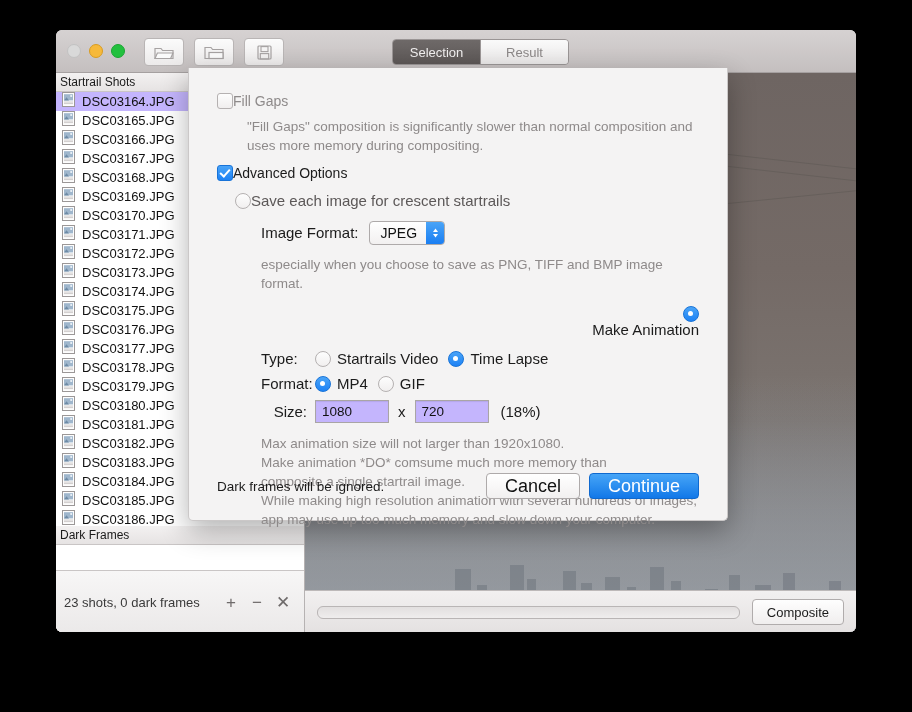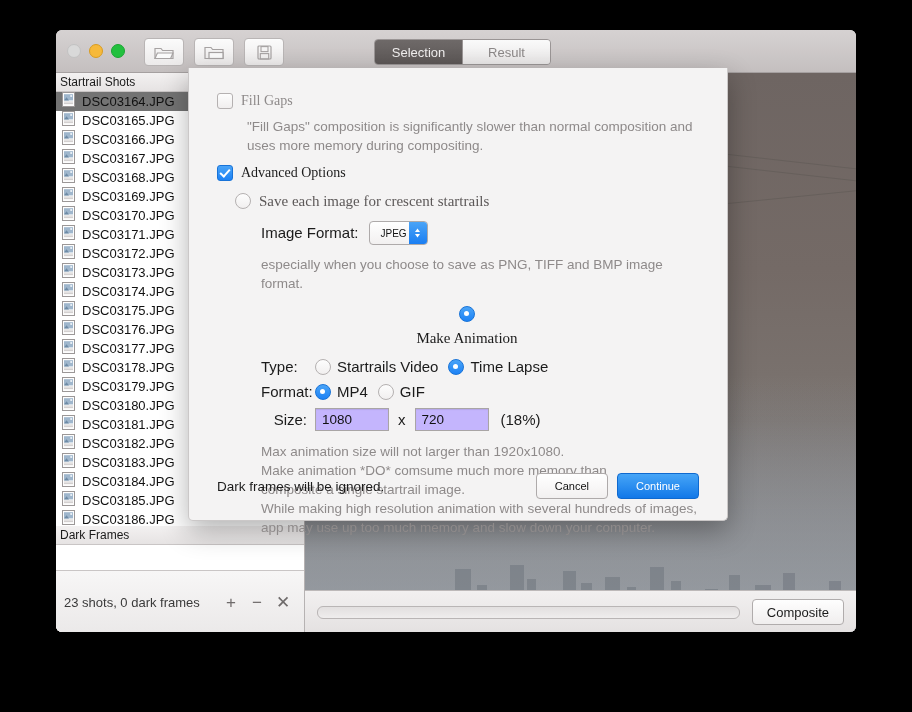--- a/index.html
+++ b/index.html
@@ -21,40 +21,40 @@
   .light.close{background:#d9d9d9;border:1px solid #c2c2c2;}
   .light.min{background:#f6b93b;border:1px solid #d89c22;}
   .light.max{background:#22c03e;border:1px solid #1ba533;}
 
   .tbtns{position:absolute;left:88px;top:8px;display:flex;gap:10px;}
   .tbtn{width:38px;height:26px;border-radius:4px;
     background:linear-gradient(#fbfbfb,#eceaea);
     border:1px solid #b9b5b5;display:flex;align-items:center;justify-content:center;}
   .tbtn svg{display:block;}
 
-  .segctl{position:absolute;left:318px;top:9px;width:175px;height:24px;
+  .segctl{position:absolute;left:336px;top:9px;width:175px;height:24px;
     border-radius:4px;overflow:hidden;display:flex;border:1px solid #9a9595;}
   .seg{flex:1;display:flex;align-items:center;justify-content:center;
     font-size:13px;line-height:1;}
   .seg.active{background:linear-gradient(#6e6968,#5c5756);color:#f0eeee;}
   .seg.inactive{background:linear-gradient(#fafafa,#e8e6e6);color:#8b8787;
     border-left:1px solid #9a9595;}
 
   
   .wbody{position:relative;height:560px;display:flex;background:#fff;}
 
   
   .sidebar{width:248px;background:#fff;border-right:1px solid #b6b2b2;
     display:flex;flex-direction:column;}
   .grouphdr{height:18px;padding-left:4px;display:flex;align-items:center;
     font-size:12px;color:#1a1a1a;
     background:linear-gradient(#f3f1f1,#e6e3e3);border-bottom:1px solid #c9c5c5;}
   .shotlist{flex:0 0 434px;overflow:hidden;background:#fff;}
   .row{height:19px;display:flex;align-items:center;padding-left:6px;gap:7px;}
-  .row.sel{background:#737373;}
+  .row.sel{background:#c4b5fd;}
   .row .nm{font-size:13px;color:#111;white-space:nowrap;}
   .fico{width:13px;height:15px;flex:0 0 13px;}
   .darklist{flex:1;background:#fff;}
   .statusbar{height:30px;border-top:1px solid #c9c5c5;
     background:linear-gradient(#f7f6f6,#ebe9e9);
     display:flex;align-items:center;padding:16px 8px;}
   .statusbar .txt{font-size:13px;color:#3a3a3a;flex:1;}
   .sbtn{width:26px;height:26px;display:flex;align-items:center;justify-content:center;
     color:#6f6b6b;font-size:17px;line-height:1;}
 
@@ -79,21 +79,21 @@
     background:linear-gradient(#fefefe,#f0eeee);border:1px solid #b0acac;
     font-size:13px;color:#1b1b1b;display:flex;align-items:center;}
 
   
   .sheet{position:absolute;left:132px;top:38px;width:538px;height:452px;
     background:#f4f3f3;border:1px solid #cbc8c8;border-top:none;
     border-bottom-left-radius:5px;border-bottom-right-radius:5px;
     box-shadow:0 10px 28px rgba(0,0,0,.30);}
   .sheet-inner{padding:24px 28px 0 28px;}
 
-  .ck-row{display:flex;align-items:center;gap:8px;font-family:Liberation Serif, serif;}
+  .ck-row{display:flex;align-items:flex-end;}
   .cbox{width:14px;height:14px;border-radius:3px;flex:0 0 14px;margin-top:1px;
     background:linear-gradient(#fdfdfd,#f0eeee);border:1px solid #b5b1b1;}
   .cbox.on{background:linear-gradient(#4aa4f7,#1d82f5);border-color:#1873d8;
     position:relative;}
   .cbox.on:after{content:"";position:absolute;left:4px;top:1px;width:4px;height:8px;
     border:solid #fff;border-width:0 2px 2px 0;transform:rotate(42deg);}
   .ck-lbl{font-size:14px;color:#8e8a8a;line-height:15px;}
   .ck-lbl.dark{color:#1b1b1b;}
 
   .help{font-size:13.5px;color:#8e8a8a;line-height:19px;}
@@ -104,33 +104,33 @@
     position:relative;}
   .radio.on:after{content:"";position:absolute;left:4px;top:4px;width:5px;height:5px;
     border-radius:50%;background:#fff;}
 
   .lbl{font-size:15px;color:#1b1b1b;line-height:16px;}
   .lbl.mut{color:#5c5858;}
 
   .popup{height:22px;display:inline-flex;align-items:center;
     border-radius:4px;border:1px solid #aeaaaa;overflow:hidden;
     background:linear-gradient(#ffffff,#f2f0f0);}
-  .popup .val{padding:0 2px 0 11px;font-size:10px;color:#111;}
+  .popup .val{padding:0 9px 0 11px;font-size:14px;color:#111;}
   .popup .arrows{width:18px;height:100%;display:flex;align-items:center;
     justify-content:center;background:linear-gradient(#4aa4f7,#1a7ef2);}
   .popup .arrows svg{display:block;}
 
   .tfield{height:21px;width:60px;border:1px solid #a9a5a5;background:#c4b5fd;
     display:flex;align-items:center;padding:0 6px;font-size:13.5px;color:#111;
     box-shadow:inset 0 1px 1px rgba(0,0,0,.08);}
 
   .footer{position:absolute;left:28px;right:28px;bottom:21px;
     display:flex;align-items:center;}
   .footer .note{font-size:13.5px;color:#1b1b1b;flex:1;}
-  .btn{height:24px;padding:0 18px;border-radius:4px;font-size:11px;
+  .btn{height:24px;padding:0 18px;border-radius:4px;font-size:18px;
     display:flex;align-items:center;justify-content:center;}
   .btn.plain{background:linear-gradient(#ffffff,#f2f0f0);border:1px solid #aeaaaa;color:#111;}
   .btn.primary{background:linear-gradient(#46a5f7,#1278e8);border:1px solid #0f69cf;
     color:#fff;margin-left:9px;}
 </style>
 </head>
 <body>
 
 <div id="screen">
   <div id="window">

